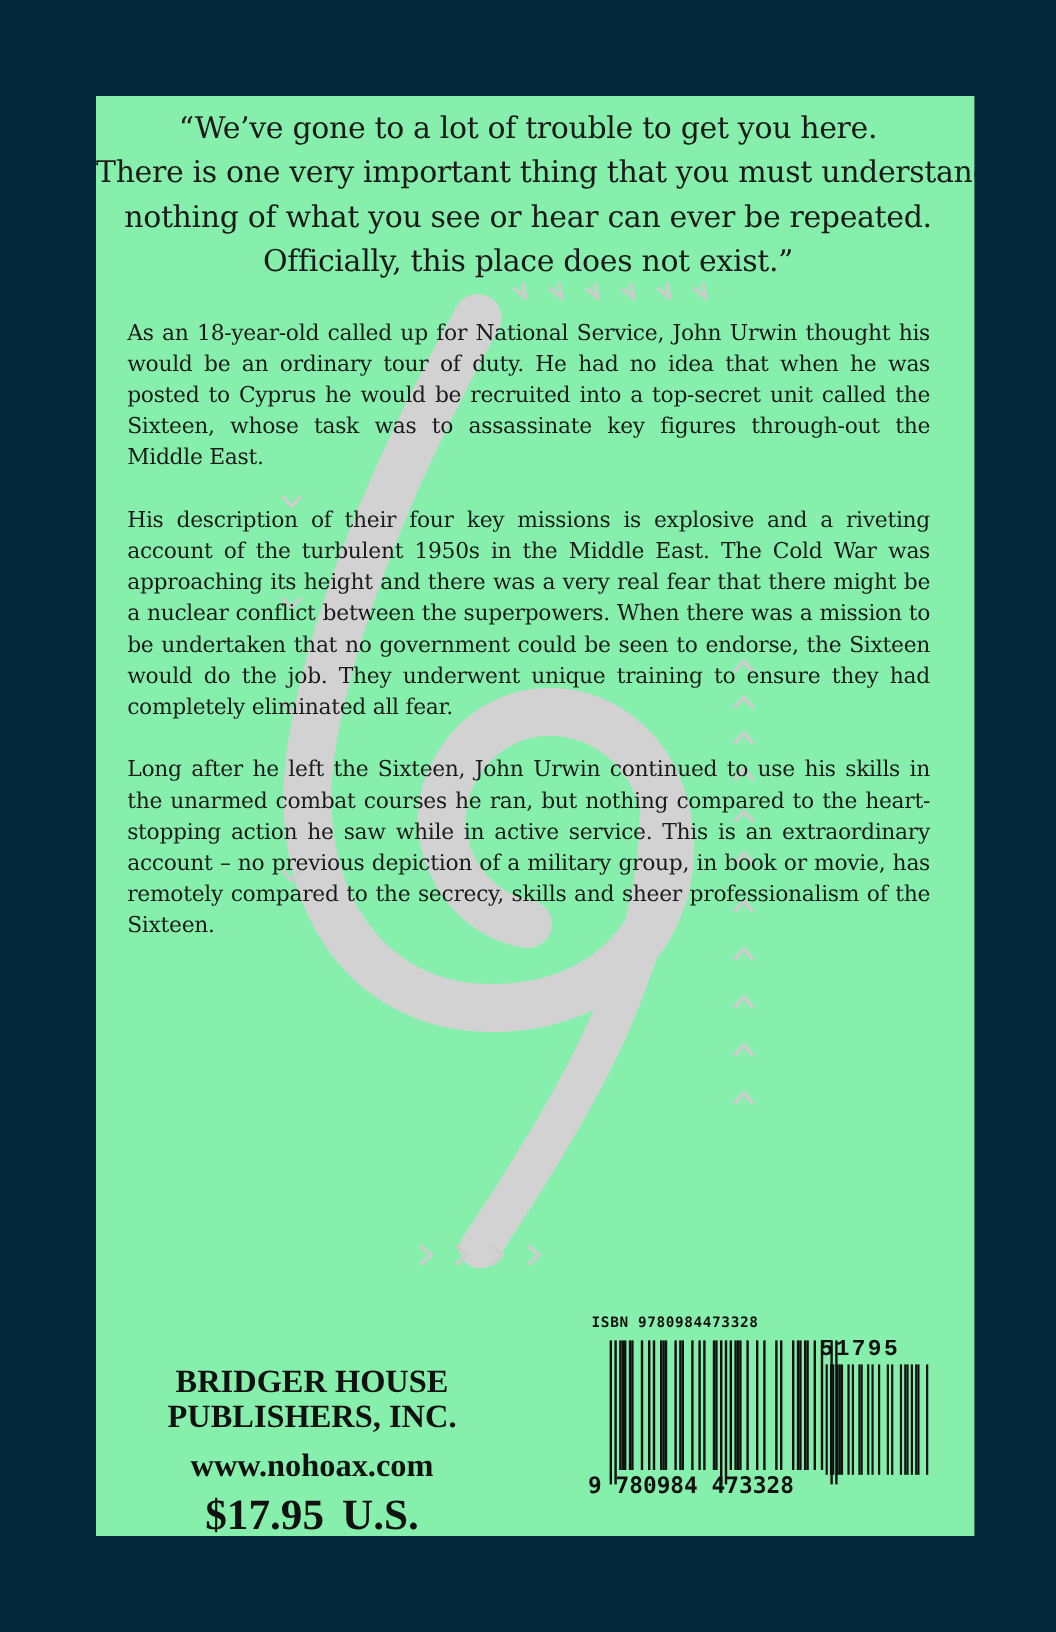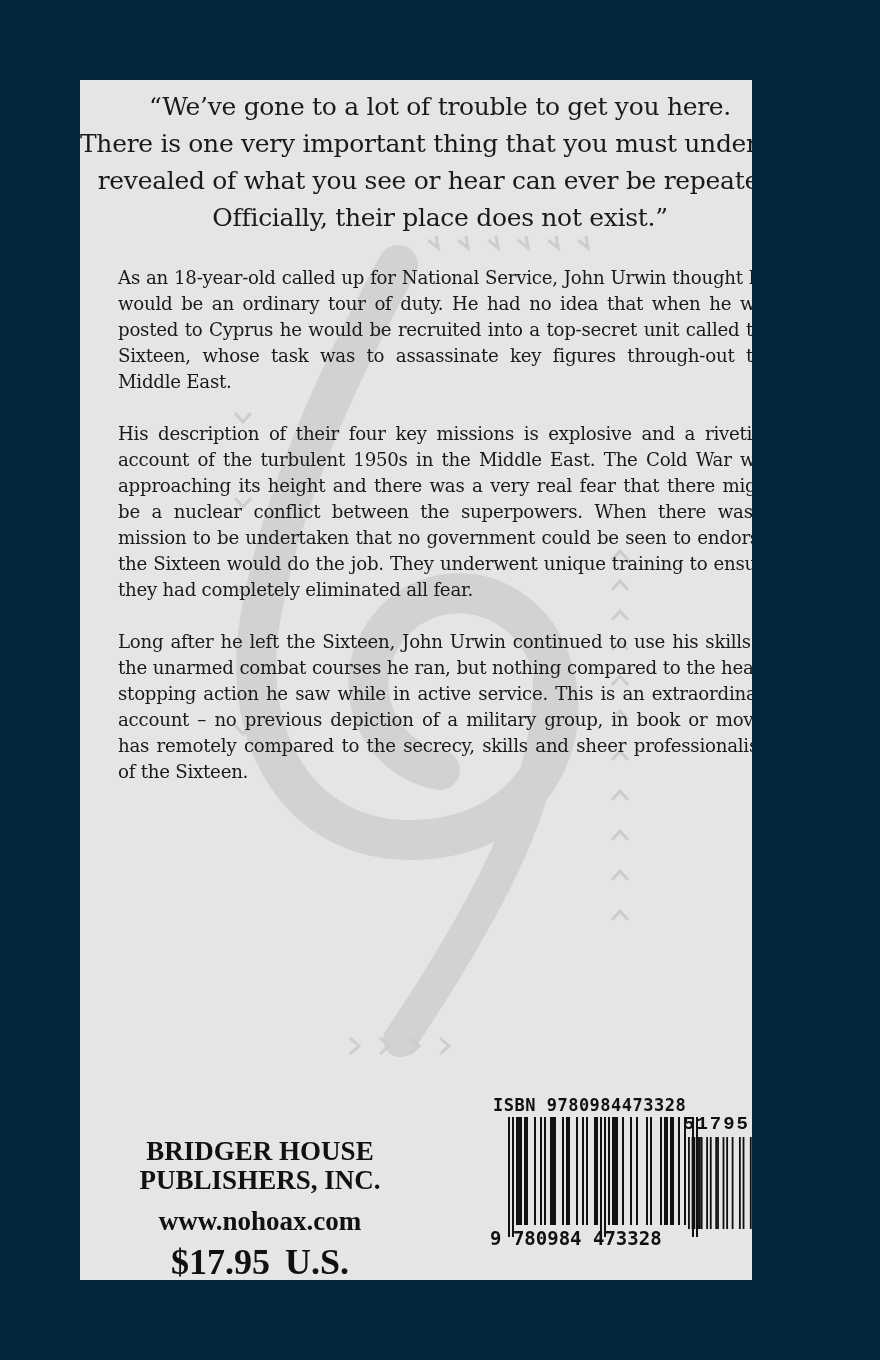--- a/index.html
+++ b/index.html
@@ -5,22 +5,22 @@
   html, body { margin: 0; padding: 0; }
   body {
     width: 880px; height: 1360px;
     background: #03273a;
     position: relative;
     overflow: hidden;
   }
   .panel {
     position: absolute;
     left: 80px; top: 80px;
-    width: 672px; height: 1200px;
-    background: #e5e5e5;
+    width: 732px; height: 1200px;
+    background: #86efac;
     overflow: hidden;
   }
   .watermark {
     position: absolute;
     left: 0; top: 0;
     width: 720px; height: 1200px;
     pointer-events: none;
   }
   .quote {
     position: absolute;
@@ -38,21 +38,21 @@
     position: absolute;
     left: 21px; top: 185px;
     width: 674px;
     font-family: "DejaVu Serif", serif;
     font-size: 18.2px;
     line-height: 26px;
     color: #1a1a1a;
     text-align: justify;
     letter-spacing: -0.25px;
   }
-  .body p { margin: 0 0 26px 17px; }
+  .body p { margin: 0 0 26px 5px; }
   .publisher {
     position: absolute;
     left: 0; top: 1025px;
     width: 360px;
     text-align: center;
     font-family: "Liberation Serif", serif;
     font-weight: bold;
     color: #111;
     margin-top: 32px;
   }
@@ -60,21 +60,21 @@
   .publisher .pub-url { font-size: 27px; line-height: 29px; display: block; margin-top: 12px; }
   .publisher .pub-price { font-size: 36px; line-height: 29px; display: block; margin-top: 12px; word-spacing: 6px; }
   .barcode-wrap {
     position: absolute;
     left: 410px; top: 1015px;
     width: 290px; height: 160px;
   }
   .isbn-text {
     position: absolute; left: 3px; top: 0;
     font-family: "DejaVu Sans Mono", monospace;
-    font-size: 17px; font-weight: bold; letter-spacing: 0.5px;
+    font-size: 12px; font-weight: bold; letter-spacing: 0.5px;
     color: #111;
   }
   .price-code {
     position: absolute; left: 193px; top: 18px;
     font-family: Liberation Mono, monospace;
     font-size: 19px; letter-spacing: 2px; font-weight: bold;
     color: #111;
   }
   .isbn-digits {
     position: absolute; left: 0; top: 132px;
@@ -119,22 +119,22 @@
       <path d="M 270 958 l 9 8 l -9 8"></path>
         <path d="M 300 958 l 9 8 l -9 8"></path>
       <path d="M 330 958 l 9 8 l -9 8"></path>
         <path d="M 360 958 l 9 8 l -9 8"></path>
     </g>
   </svg>
 
   <div class="quote">
     <span class="ql">“We’ve gone to a lot of trouble to get you here.</span>
     <span class="ql">There is one very important thing that you must understand:</span>
-    <span class="ql">revealed of what you see or hear can ever be repeated.</span>
-    <span class="ql">Officially, their place does not exist.”</span>
+    <span class="ql">nothing of what you see or hear can ever be repeated.</span>
+    <span class="ql">Officially, this place does not exist.”</span>
   </div>
 
   <div class="body">
     <p>As an 18-year-old called up for National Service, John Urwin thought his would be an ordinary tour of duty. He had no idea that when he was posted to Cyprus he would be recruited into a top-secret unit called the Sixteen, whose task was to assassinate key figures through-out the Middle East.</p>
     <p>His description of their four key missions is explosive and a riveting account of the turbulent 1950s in the Middle East. The Cold War was approaching its height and there was a very real fear that there might be a nuclear conflict between the superpowers. When there was a mission to be undertaken that no government could be seen to endorse, the Sixteen would do the job. They underwent unique training to ensure they had completely eliminated all fear.</p>
     <p>Long after he left the Sixteen, John Urwin continued to use his skills in the unarmed combat courses he ran, but nothing compared to the heart-stopping action he saw while in active service. This is an extraordinary account – no previous depiction of a military group, in book or movie, has remotely compared to the secrecy, skills and sheer professionalism of the Sixteen.</p>
   </div>
 
   <div class="publisher">
     <span class="pub-name">BRIDGER HOUSE</span>

